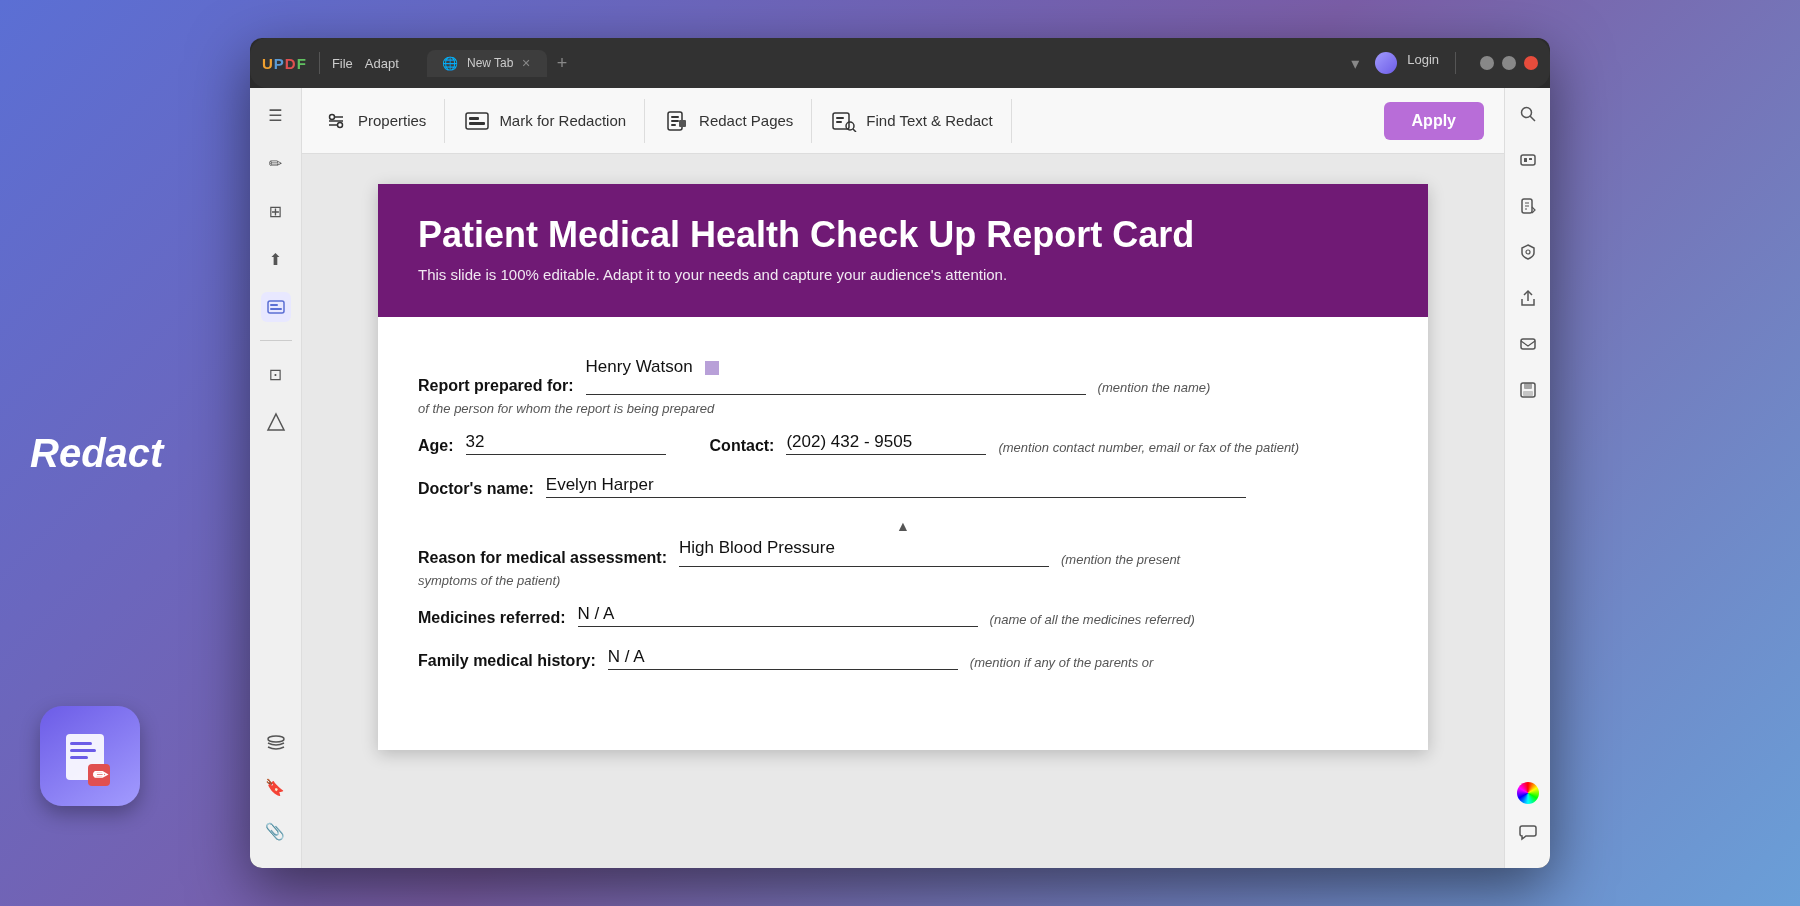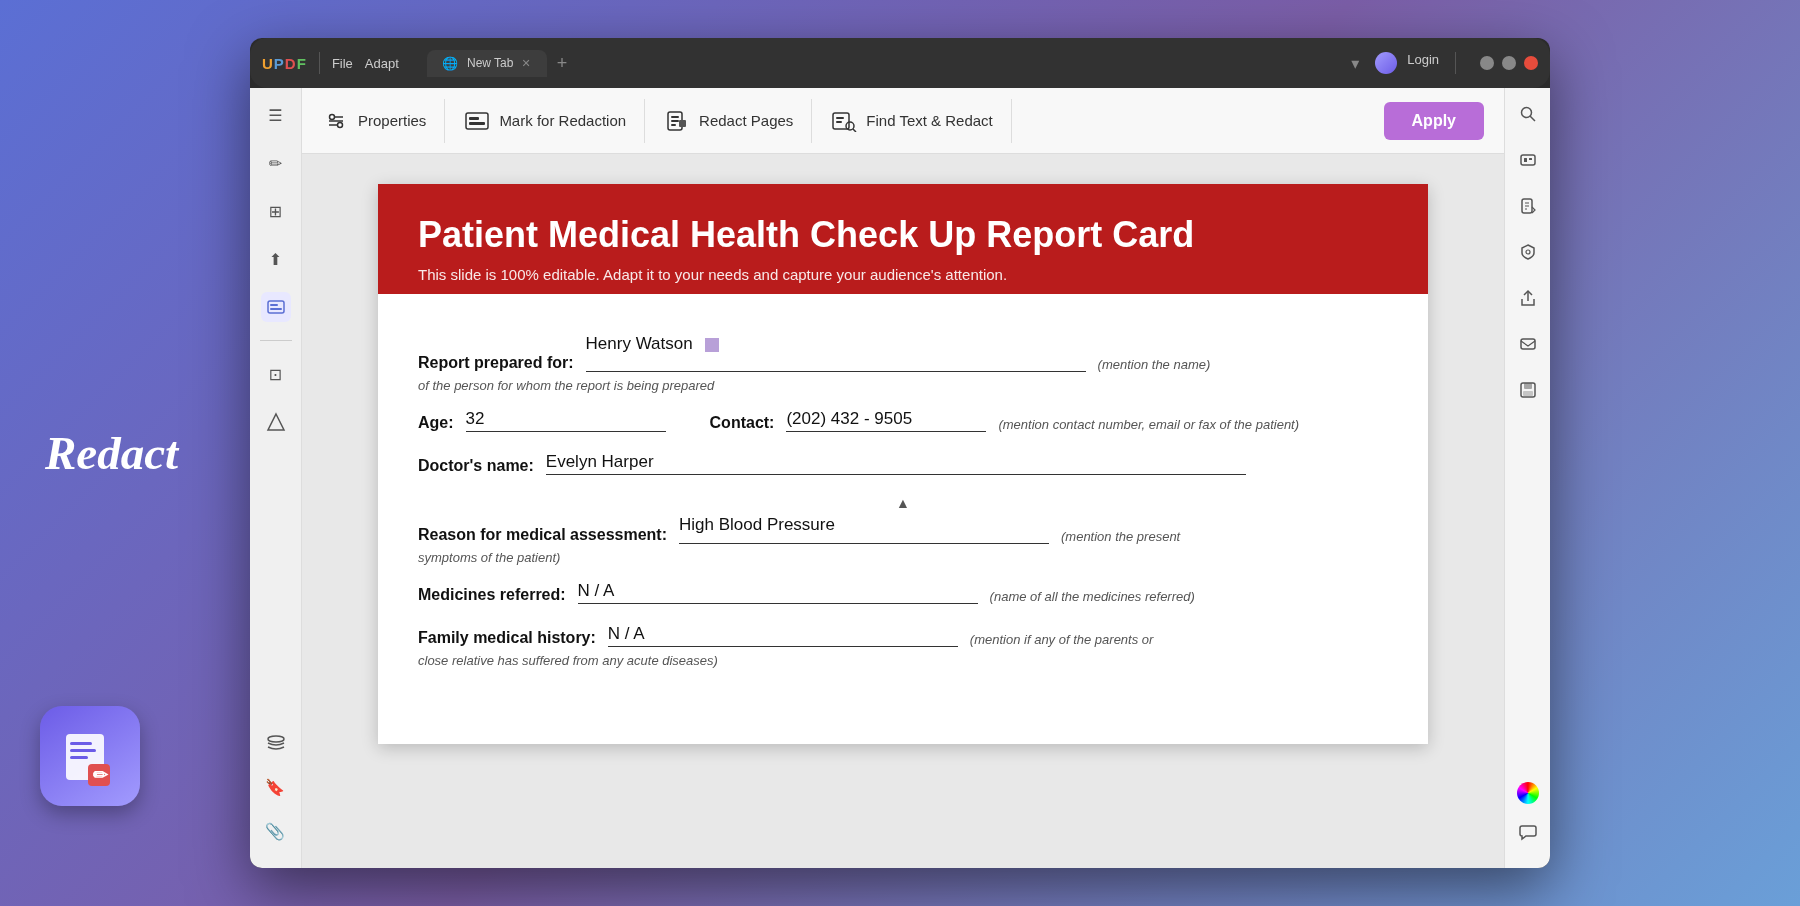--- a/index.html
+++ b/index.html
@@ -10,28 +10,27 @@
       font-family: -apple-system, BlinkMacSystemFont, 'Segoe UI', Arial, sans-serif;
       overflow: hidden;
       display: flex;
       align-items: center;
       justify-content: center;
     }
 
     
     .redact-label {
       position: absolute;
-      left: 45px;
+      left: 30px;
       top: 50%;
       transform: translateY(-50%);
       color: white;
-      font-size: 47px;
+      font-size: 40px;
       font-weight: 700;
       font-style: italic;
-      font-family: Liberation Serif, serif;
     }
 
     
     .app-icon {
       position: absolute;
       left: 40px;
       bottom: 100px;
       width: 100px;
       height: 100px;
       border-radius: 22px;
@@ -298,22 +297,22 @@
     
     .pdf-page {
       width: 1050px;
       background: white;
       box-shadow: 0 4px 16px rgba(0,0,0,0.2);
       padding: 0 0 40px 0;
     }
 
     
     .report-header {
-      background: #b91c1c;
-      padding: 30px 40px 11px 40px;
+      background: #701a75;
+      padding: 30px 40px 34px 40px;
       margin-bottom: 20px;
     }
     .report-title {
       color: white;
       font-size: 36px;
       font-weight: 700;
       margin-bottom: 10px;
     }
     .report-subtitle {
       color: rgba(255,255,255,0.9);
@@ -590,21 +589,20 @@
               <span class="form-label">Medicines referred:</span>
               <span class="form-value medicine-line">N / A</span>
               <span class="form-hint">(name of all the medicines referred)</span>
             </div>
 
             <div class="form-row">
               <span class="form-label">Family medical history:</span>
               <span class="form-value family-line">N / A</span>
               <span class="form-hint">(mention if any of the parents or</span>
             </div>
-            <div class="form-subhint">close relative has suffered from any acute diseases)</div>
 
           </div>
         </div>
       </div>
     </div>
 
     <div class="right-toolbar">
       <div class="rt-icon">
         <svg width="18" height="18" viewBox="0 0 18 18" fill="none">
           <circle cx="7.5" cy="7.5" r="5" stroke="#555" stroke-width="1.5"></circle>

